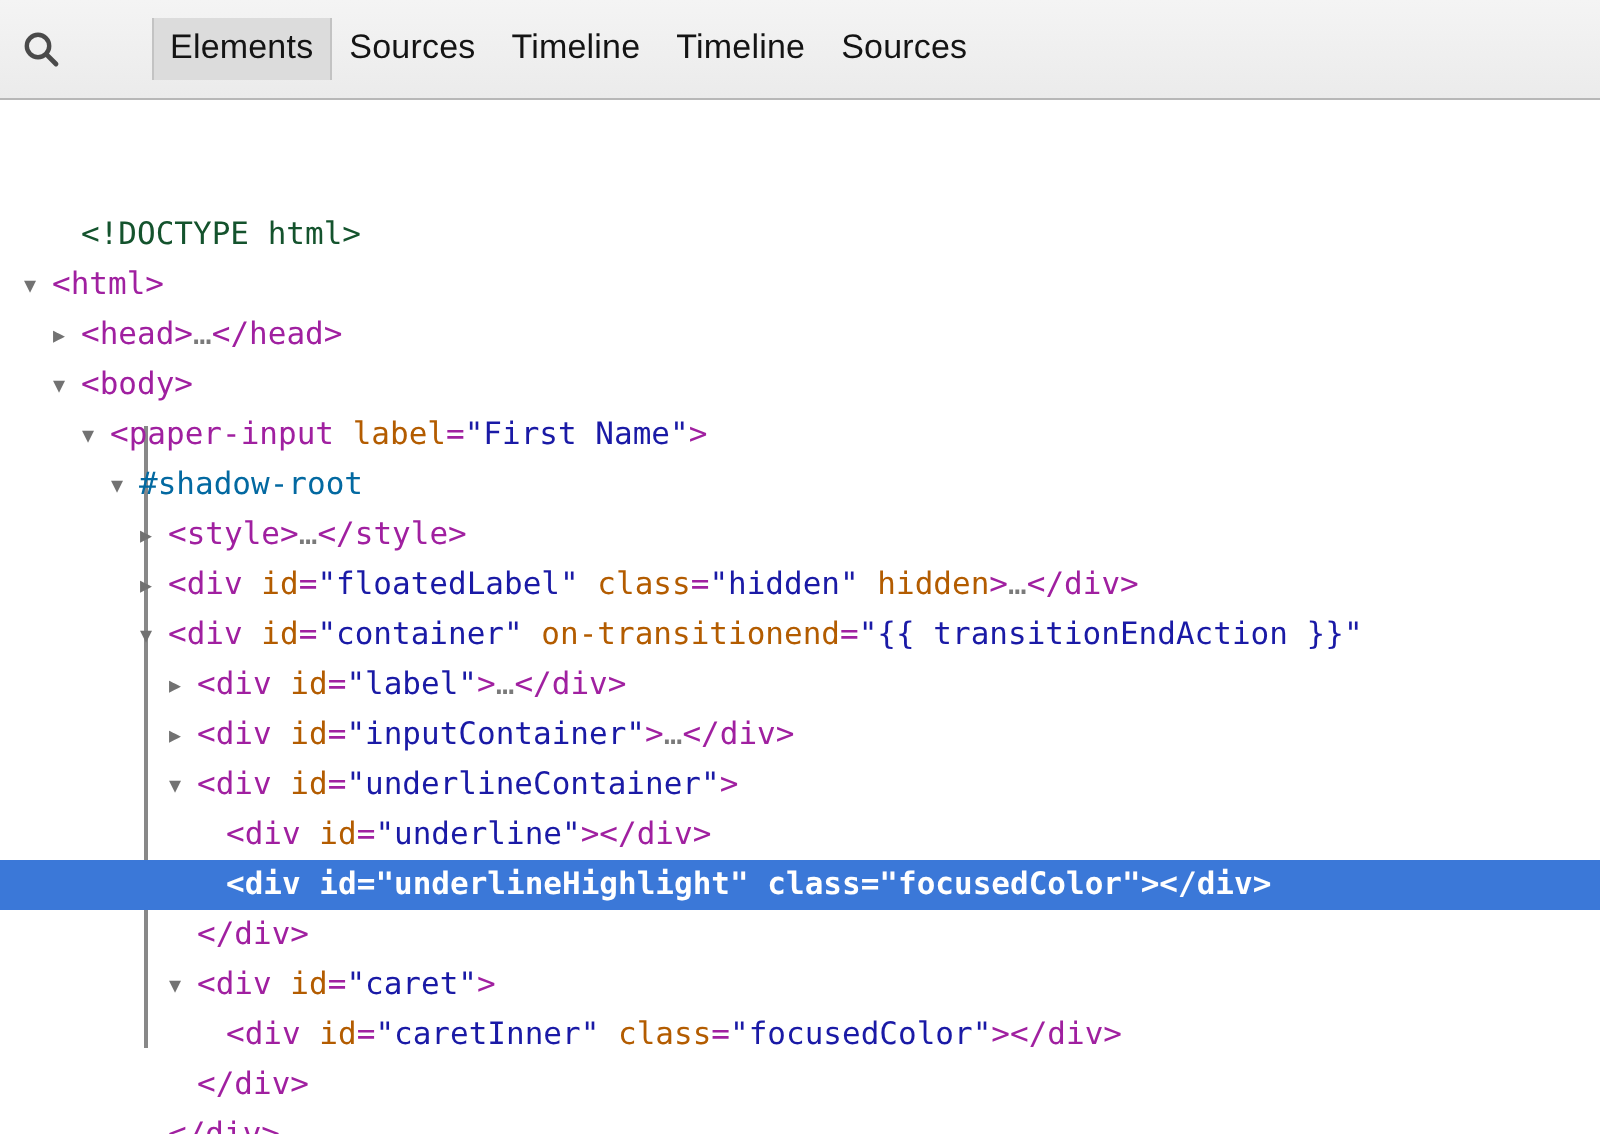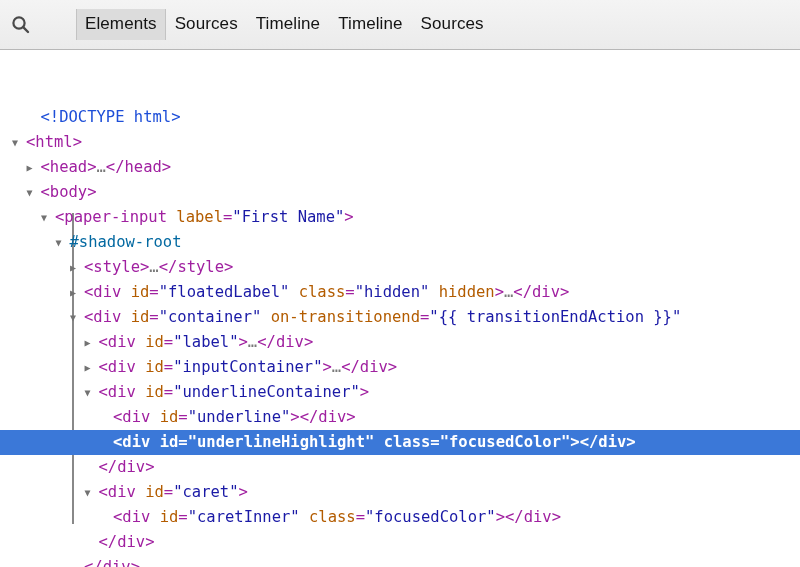--- a/index.html
+++ b/index.html
@@ -86,21 +86,21 @@
     font-size: 10px;
     text-align: left;
     vertical-align: 1px;
   }
   .twisty.none { color: transparent; }
 
   .tag        { color: #a020a0; }
   .attr-name  { color: #b35c00; }
   .attr-value { color: #1a1aa6; }
   .punct      { color: #a020a0; }
-  .doctype    { color: #1d4ed8; }
+  .doctype    { color: #14532d; }
   .shadow     { color: #0369a1; }
   .ellipsis   { color: #7a7a7a; }
 
   
   #guide-line {
     position: absolute;
     left: 72px;
     top: 163px;
     width: 2px;
     height: 311px;

